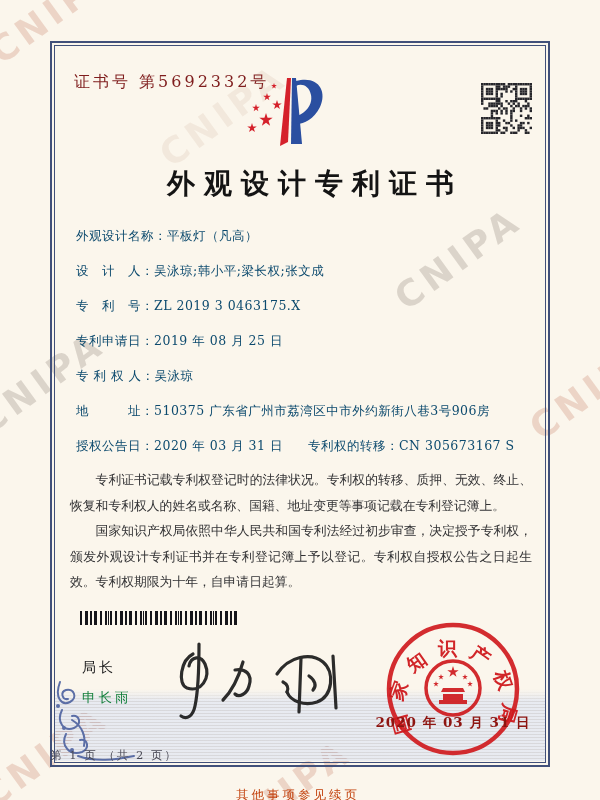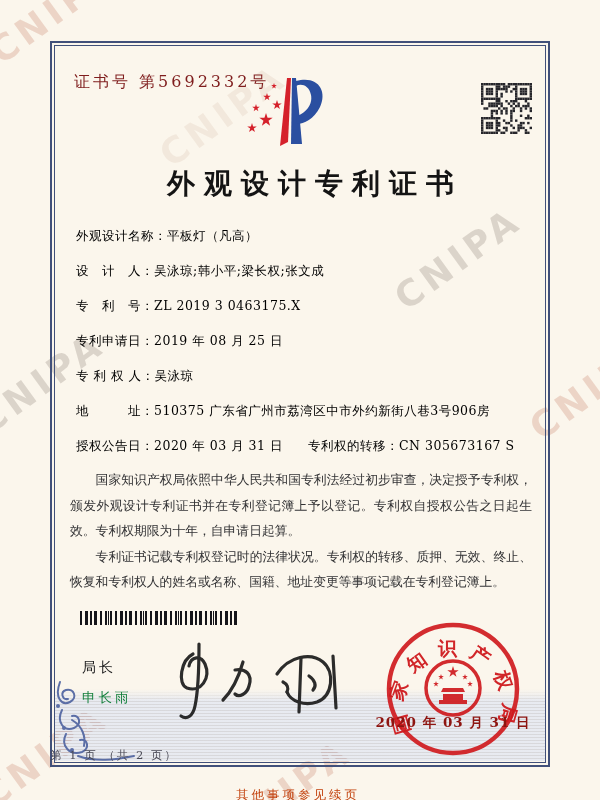--- a/index.html
+++ b/index.html
@@ -19,21 +19,21 @@
   .band{position:absolute;left:54px;top:689px;width:492px;height:72px;
         background:
           linear-gradient(#fbf6ec, rgba(251,246,236,0) 12px),
           repeating-linear-gradient(180deg, rgba(92,110,160,.22) 0 1px, rgba(231,234,241,.95) 1px 3px);
   }
   .cert-no{position:absolute;left:74px;top:72px;font-size:16px;letter-spacing:3px;color:#7f1d1d;}
   .logo{position:absolute;left:243px;top:74px;width:88px;height:76px;}
   .qr{position:absolute;left:481px;top:83px;width:51px;height:51px;}
   .title{position:absolute;left:50px;top:148px;width:496px;margin:17px;text-align:center;
          font-size:28px;font-weight:bold;letter-spacing:9px;color:#141414;}
-  .fields{position:absolute;left:76px;top:228px;width:456px;font-size:12.5px;color:#000000;letter-spacing:0.5px;}
+  .fields{position:absolute;left:76px;top:228px;width:456px;font-size:12.5px;color:#0c4a6e;letter-spacing:0.5px;}
   .fields .row{position:relative;height:35px;white-space:nowrap;}
   .fields .pair2{position:absolute;left:232px;top:0;}
   .body-text{position:absolute;left:70px;top:467px;width:462px;font-size:12.8px;
              line-height:25.5px;text-align:justify;color:#323234;}
   .body-text p{margin:0;text-indent:2em;}
   .barcode{position:absolute;left:80px;top:611px;width:159px;height:14px;
            background:
              repeating-linear-gradient(90deg,#15151a 0 2px,transparent 2px 5px),
              repeating-linear-gradient(90deg,#15151a 0 1px,transparent 1px 7px);
   }
@@ -340,22 +340,22 @@
     </div>
     <div class="row">
       <span>授权公告日：</span><span>2020 年 03 月 31 日</span>
       <span class="pair2">
         <span>专利权的转移：</span><span>CN 305673167 S</span>
       </span>
     </div>
   </div>
 
   <div class="body-text">
+    <p>专利证书记载专利权登记时的法律状况。专利权的转移、质押、无效、终止、恢复和专利权人的姓名或名称、国籍、地址变更等事项记载在专利登记簿上。</p>
     <p>国家知识产权局依照中华人民共和国专利法经过初步审查，决定授予专利权，颁发外观设计专利证书并在专利登记簿上予以登记。专利权自授权公告之日起生效。专利权期限为十年，自申请日起算。</p>
-    <p>专利证书记载专利权登记时的法律状况。专利权的转移、质押、无效、终止、恢复和专利权人的姓名或名称、国籍、地址变更等事项记载在专利登记簿上。</p>
   </div>
 
   <div class="barcode"></div>
 
   <div class="sig-title">局长</div>
   <div class="sig-name">申长雨</div>
 
   <svg class="signature" viewBox="0 0 185 92">
     <g fill="none" stroke="#1b1b1b" stroke-width="3.2" stroke-linecap="round" opacity="0.92">
       <path d="M28 16 C16 22 12 46 22 50 C36 55 46 40 40 26 C36 17 26 18 24 28"></path>

